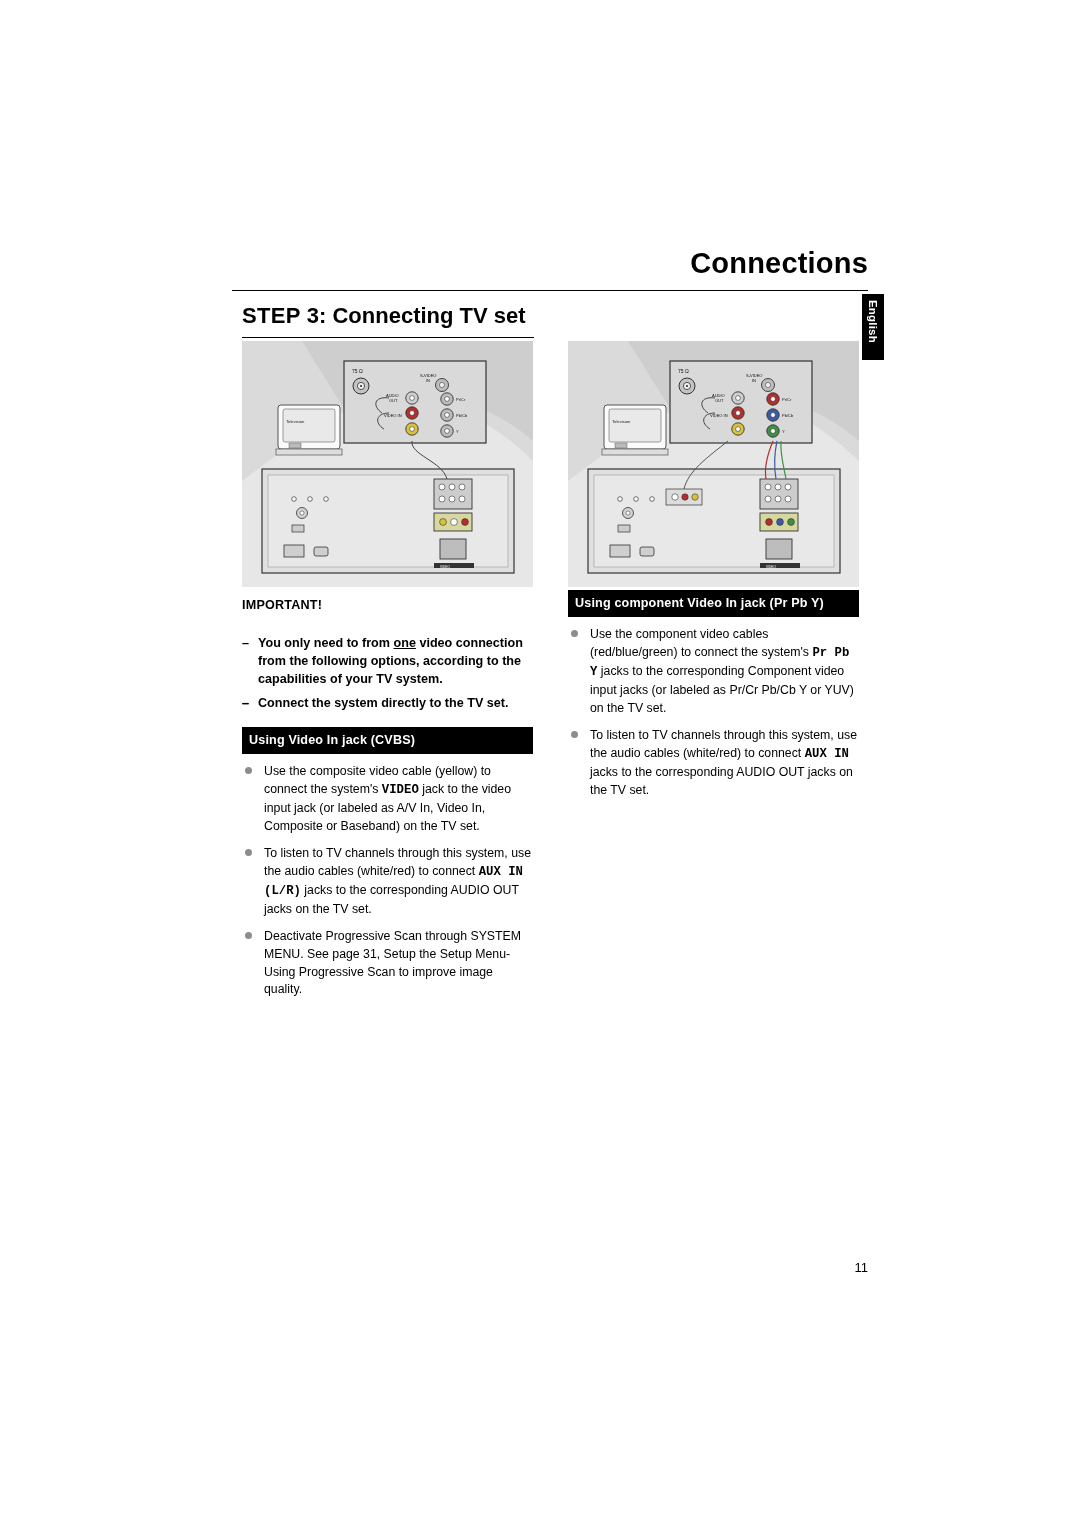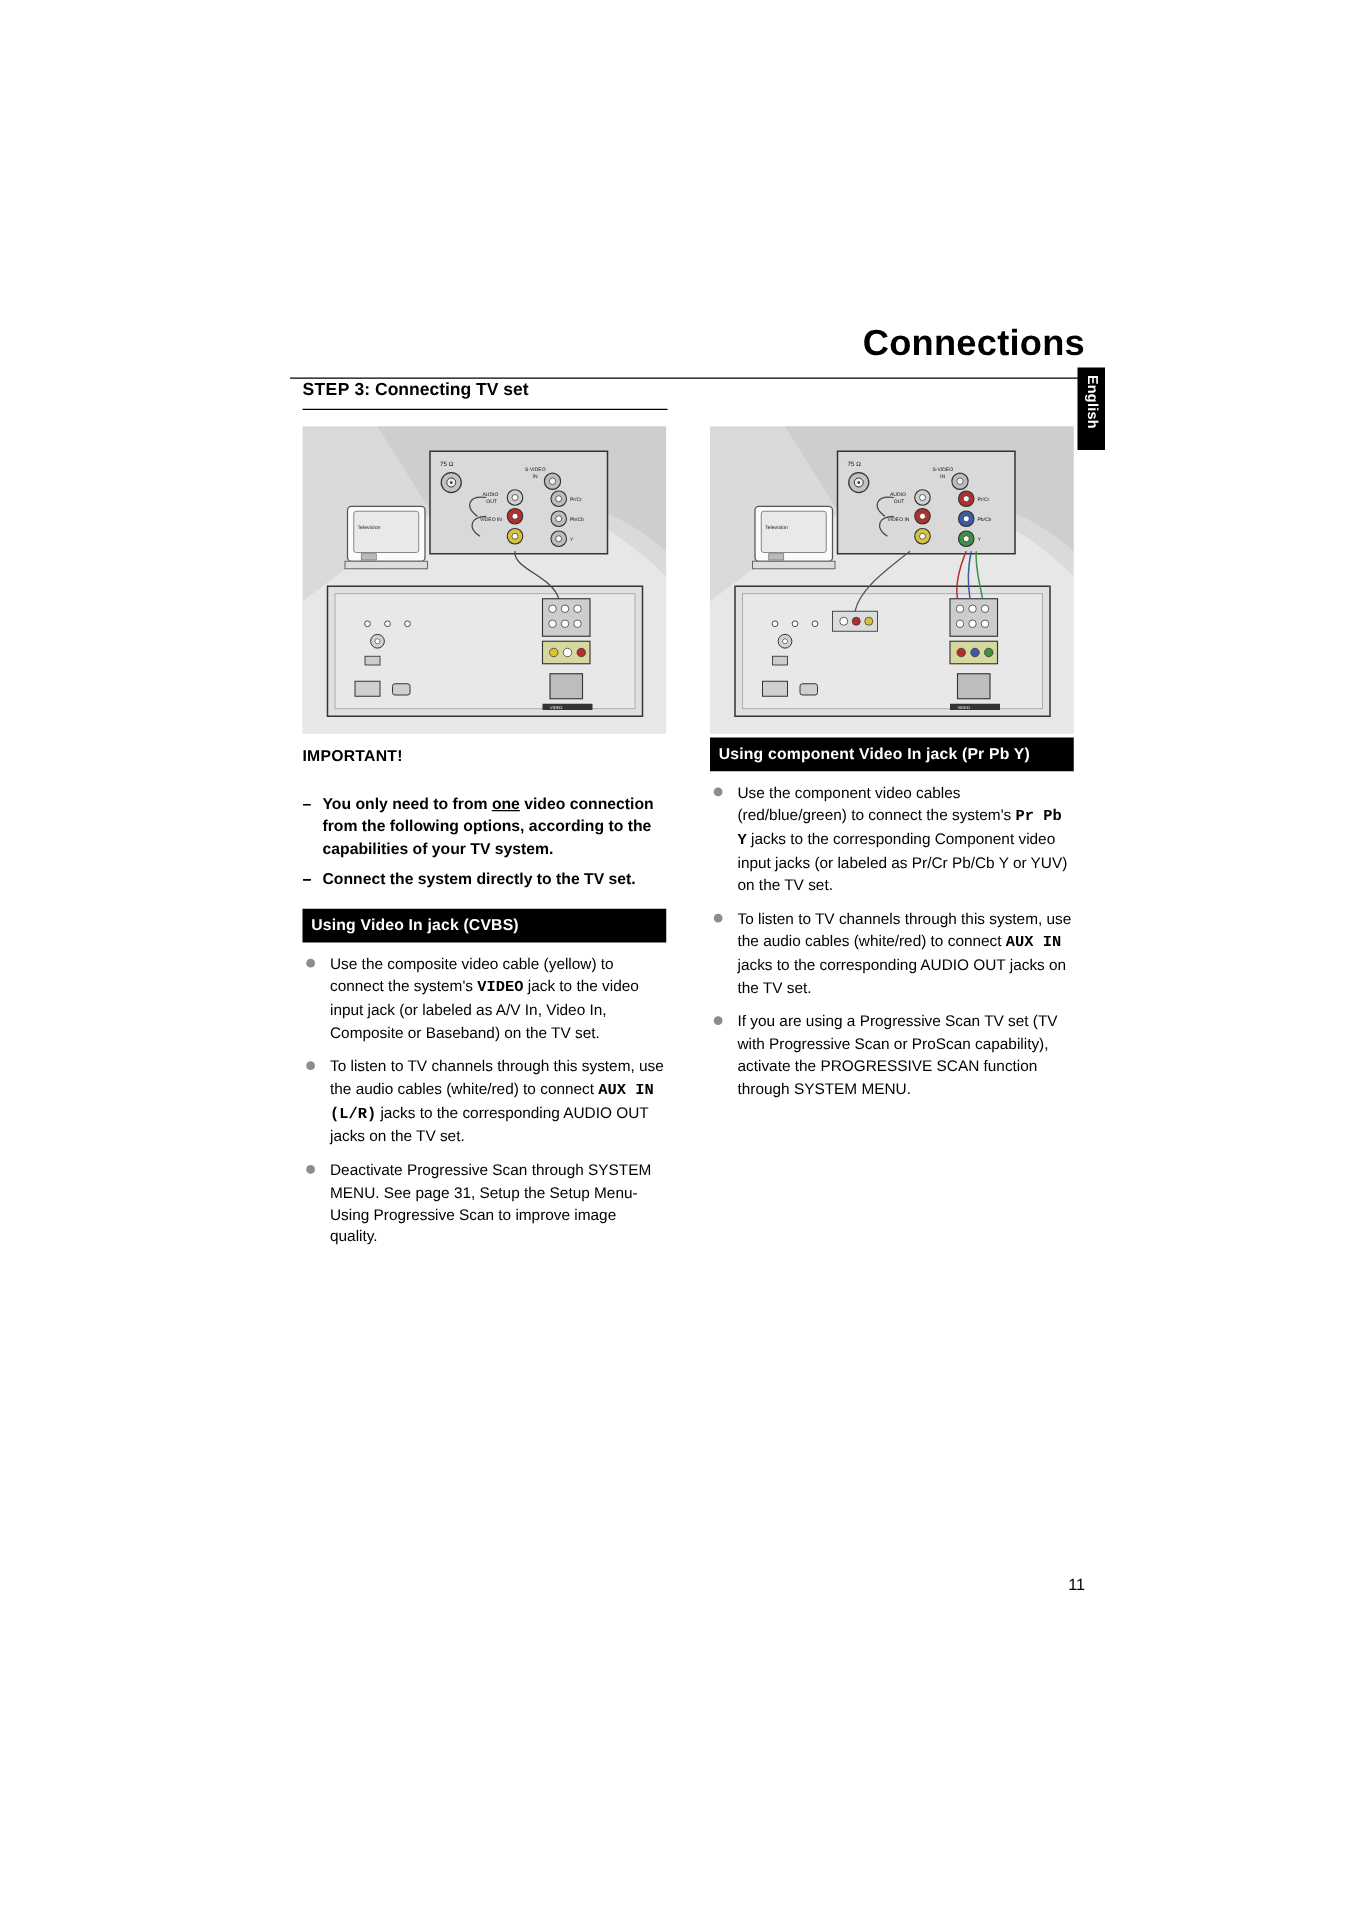--- a/index.html
+++ b/index.html
@@ -13,21 +13,21 @@
     position: relative;
     font-family: "Liberation Sans", sans-serif;
     color: #000;
     overflow: hidden;
   }
 
   
   #page-header {
     position: absolute;
     left: 232px;
-    top: 260px;
+    top: 248px;
     width: 636px;
   }
   #page-header .title {
     font-size: 29px;
     font-weight: bold;
     text-align: right;
     letter-spacing: 0.2px;
     line-height: 1.1;
   }
   #page-header .rule {
@@ -57,21 +57,21 @@
     white-space: nowrap;
     letter-spacing: 0.2px;
   }
 
   
   #step-title {
     position: absolute;
     left: 242px;
     top: 303px;
     width: 292px;
-    font-size: 14px;
+    font-size: 22px;
     font-weight: bold;
     padding-bottom: 8px;
     border-bottom: 1.2px solid #000;
   }
   #step-title .step-word { letter-spacing: 0.3px; }
 
   
   .figure {
     position: absolute;
     top: 341px;
@@ -392,19 +392,15 @@
   <div class="bullet">
     <span class="dot"></span>
     <span>Use the component video cables (red/blue/green) to connect the system's </span><b>Pr Pb Y</b><span> jacks to the corresponding Component video input jacks (or labeled as Pr/Cr Pb/Cb Y or YUV) on the TV set.</span>
   </div>
 
   <div class="bullet">
     <span class="dot"></span>
     <span>To listen to TV channels through this system, use the audio cables (white/red) to connect </span><b>AUX IN</b><span> jacks to the corresponding AUDIO OUT jacks on the TV set.</span>
   </div>
 
-  <div class="bullet">
-    <span class="dot"></span>
-    <span>If you are using a Progressive Scan TV set (TV with Progressive Scan or ProScan capability), activate the PROGRESSIVE SCAN function through SYSTEM MENU.</span>
-  </div>
 </div>
 
 <div id="page-number">11</div>
 
 </body></html>

